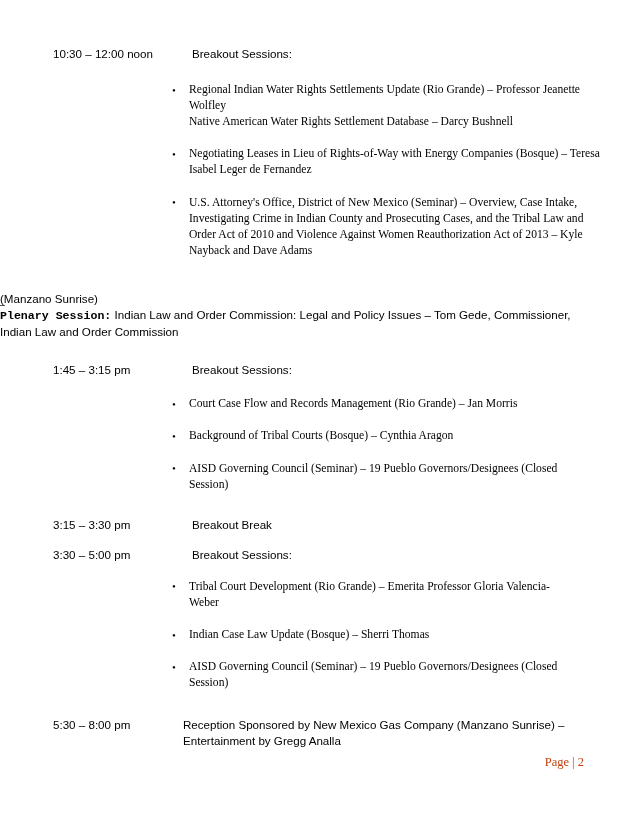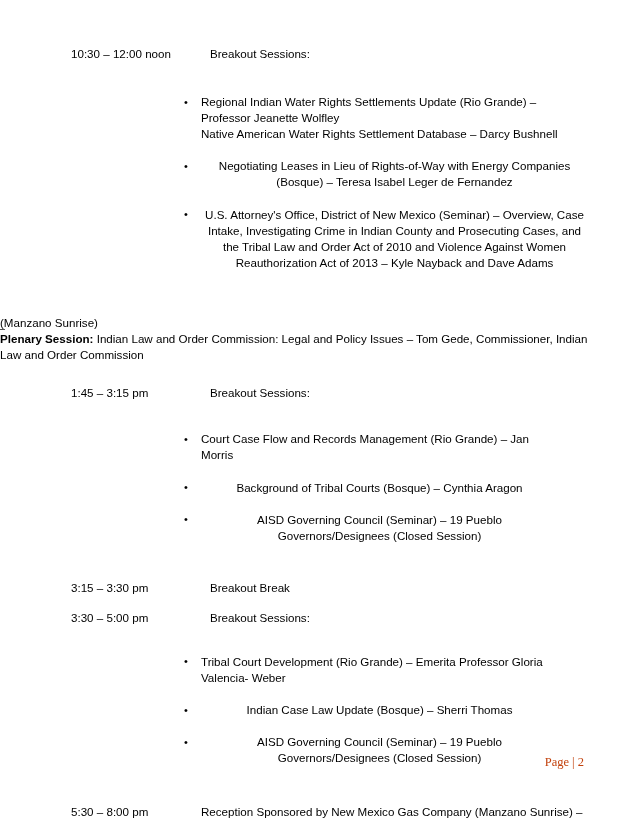--- a/index.html
+++ b/index.html
@@ -28,36 +28,37 @@
   
   .row {
     display: flex;
     align-items: flex-start;
     font-size: 11.6px;
     line-height: 16.1px;
   }
   .time-col {
     flex: 0 0 auto;
     width: 130px;
-    padding-left: 71px;
+    padding-left: 53px;
     box-sizing: content-box;
     white-space: nowrap;
   }
   .body-col {
     flex: 1 1 auto;
     padding-right: 36px;
   }
   
   .body-col.indent-sess { padding-left: 9px; }
 
   
   ul.bul {
     list-style: none;
-    margin: 12px;
+    margin: 0;
     padding: 0;
+    font-family: Liberation Serif, serif;
   }
   ul.bul li {
     position: relative;
     padding-left: 17px;
     margin: 0;
     font-size: 11.6px;
     line-height: 16.1px;
   }
   ul.bul li::before {
     content: "\2022";
@@ -65,33 +66,33 @@
     left: 0;
     top: -0.5px;
     font-size: 11px;
     line-height: 16.1px;
   }
   .bullet-block {
     margin-left: 172px;
     padding-right: 36px;
   }
   .bullet-block.narrow { padding-right: 66px; }
-  .bul li + li { margin-top: 16px; text-align: center; }
+  .bul li + li { margin-top: 16px; }
 
   .sp-14 { height: 14px; }
   .sp-16 { height: 16px; }
   .sp-18 { height: 18px; }
   .sp-20 { height: 20px; }
   .sp-22 { height: 22px; }
   .sp-24 { height: 24px; }
   .sp-26 { height: 26px; }
   .sp-32 { height: 32px; }
   .sp-46 { height: 46px; }
 
-  b.bold { font-weight: bold; }
+  b.bold { font-weight: bold; font-family: Liberation Mono, monospace; }
 
   
   .tick {
     position: relative;
   }
   .tick::after {
     content: "";
     position: absolute;
     left: 0px;
     bottom: 1px;

